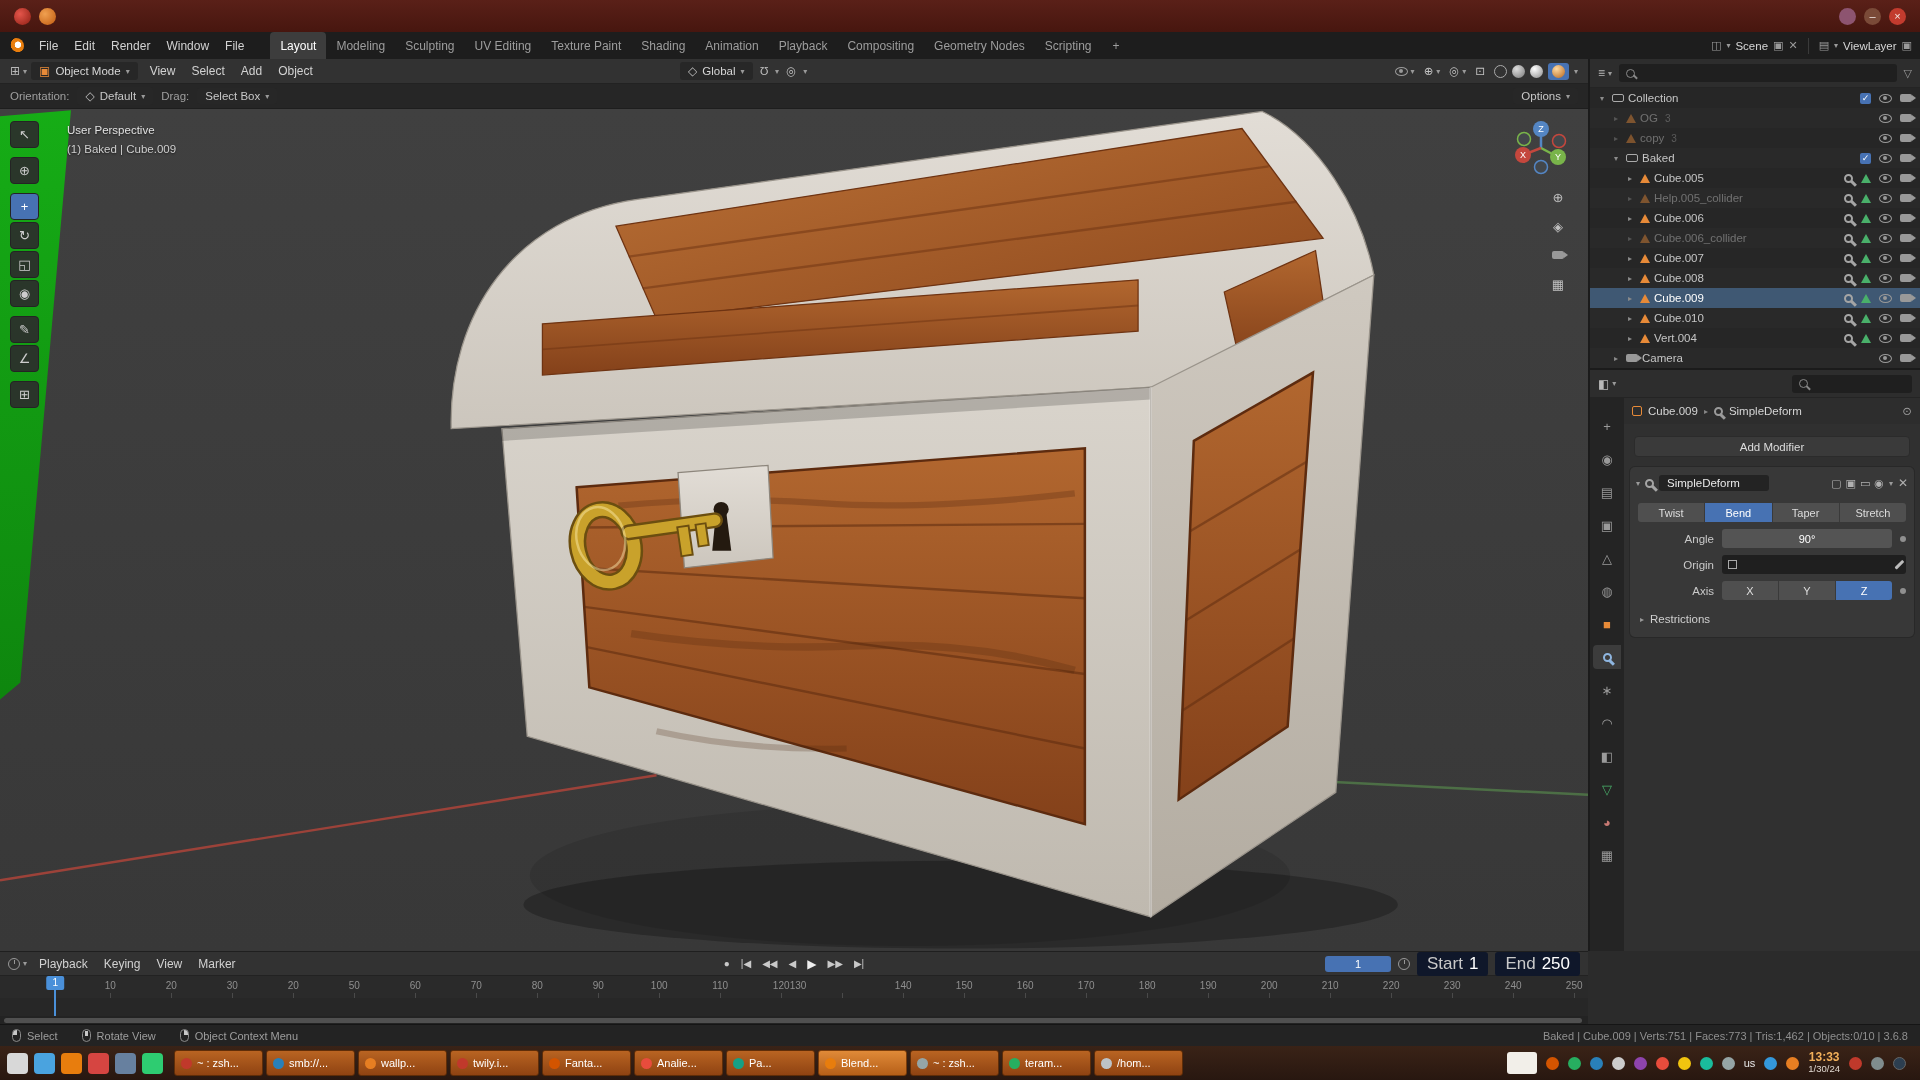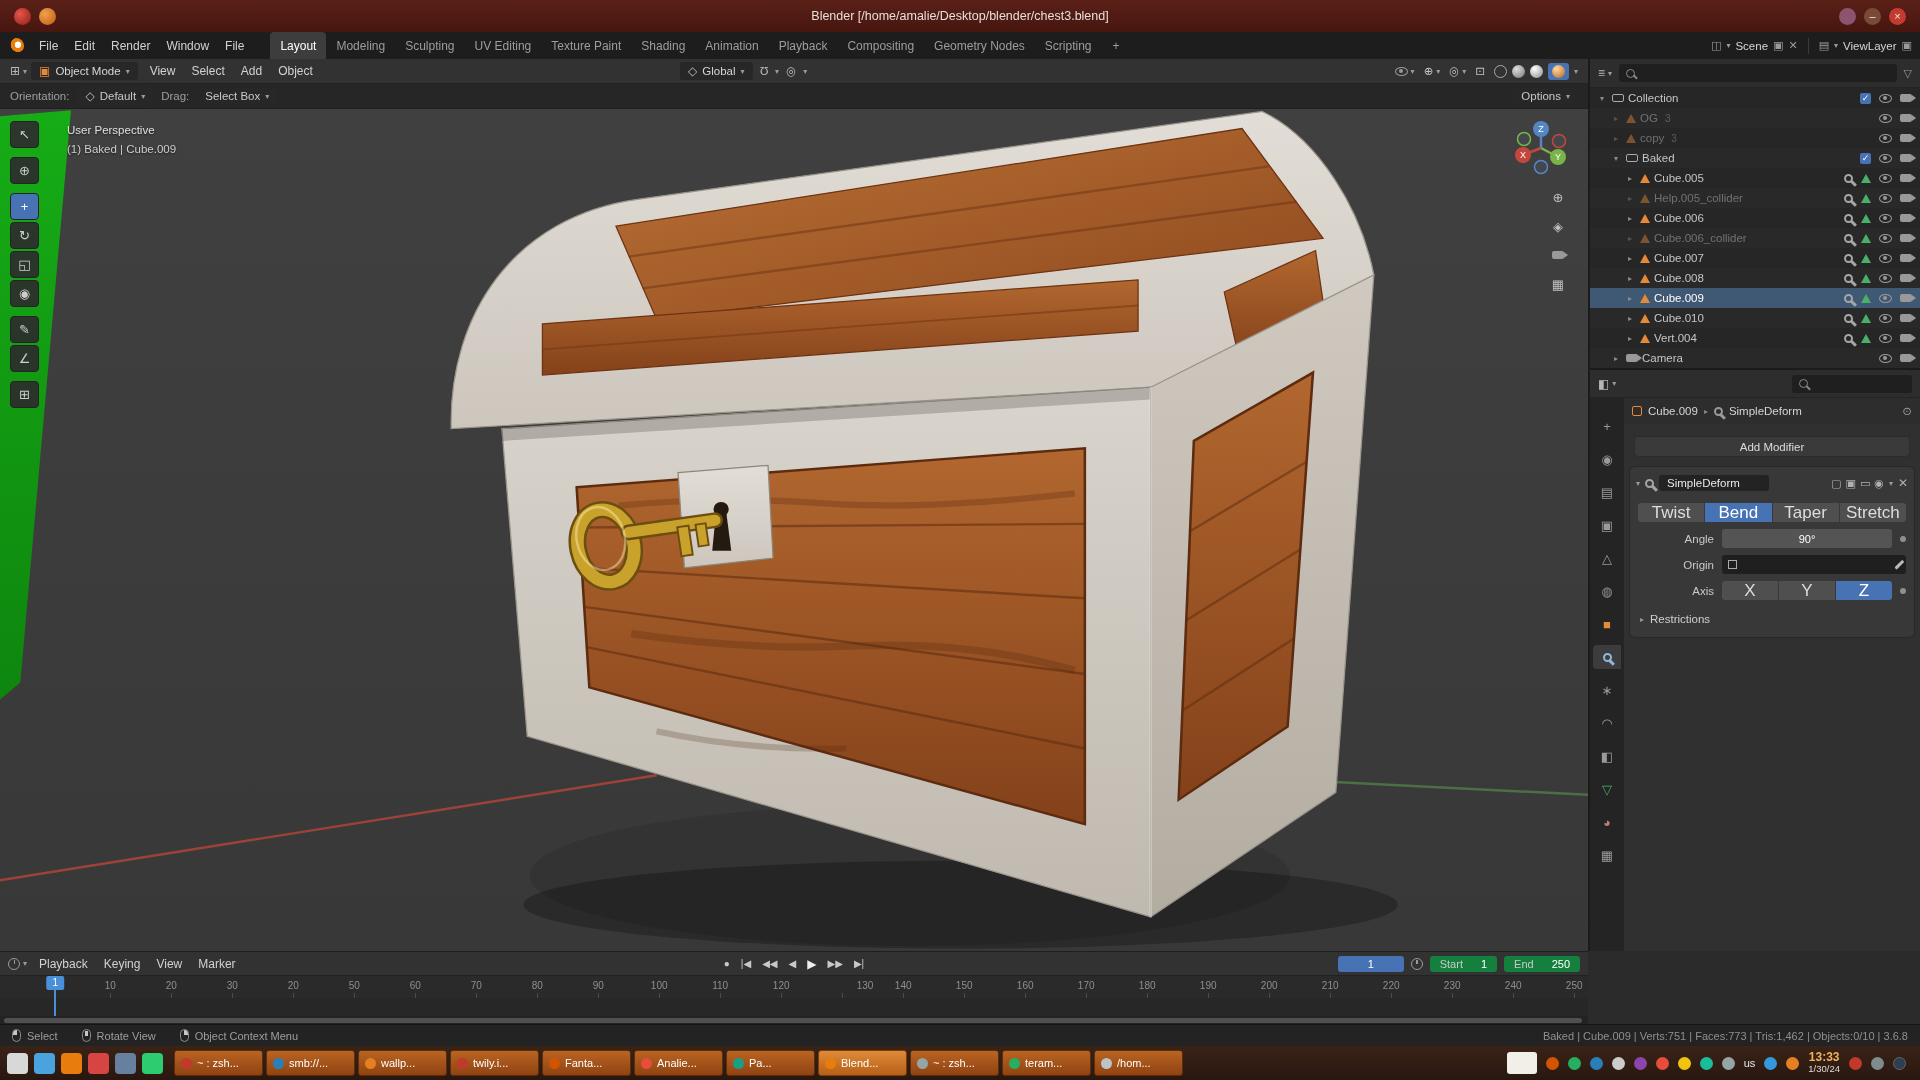--- a/index.html
+++ b/index.html
@@ -55,21 +55,21 @@
 .tool-btn.mt{margin-top:7px}
 .gizmo{position:absolute;right:14px;top:6px}
 .nav-btns{position:absolute;right:20px;top:78px;display:flex;flex-direction:column;gap:9px;color:#c0c0c0;font-size:13px;align-items:center}
 .nav-b{width:20px;height:20px;display:flex;align-items:center;justify-content:center}
 
 .tl-header{position:absolute;left:0;top:951px;width:1588px;height:25px;background:#323232;border-top:1px solid #1f1f1f;border-bottom:1px solid #222;display:flex;align-items:center;gap:4px;padding:0 8px;font-size:11.5px;z-index:10}
 .transport{position:absolute;left:50%;transform:translateX(-50%);display:flex;gap:11px;align-items:center;color:#c9c9c9;font-size:10px}
 .tr-play{font-size:12px;color:#eee}
 .tl-right{margin-left:auto;display:flex;gap:7px;align-items:center}
 .frame-field{background:#4772b3;color:#fff;border-radius:3px;min-width:66px;text-align:center;padding:2px 8px;font-size:11px}
-.range-field{background:#15803d;border-radius:3px;padding:2px 10px;font-size:11px;color:#c9c9c9;display:flex;gap:18px}
+.range-field{background:#0f172a;border-radius:3px;padding:2px 10px;font-size:17px;color:#c9c9c9;display:flex;gap:6px}
 .range-field .v{color:#fff}
 .tl-ruler{position:absolute;left:0;top:976px;width:1588px;height:22px;background:#2a2a2a;overflow:hidden;z-index:5}
 .tick{position:absolute;top:4px;transform:translateX(-50%);font-size:10px;color:#8f8f8f}
 .tickline{position:absolute;bottom:0;width:1px;height:5px;background:#4a4a4a}
 .tl-tracks{position:absolute;left:0;top:998px;width:1588px;height:18px;background:#272727;z-index:4}
 .tl-scroll{position:absolute;left:0;top:1016px;width:1588px;height:8px;background:#232323;z-index:4}
 .tl-scrollbar{margin:1.5px 4px;height:5px;background:#505050;border-radius:3px;width:1578px}
 .playhead{position:absolute;top:976px;width:2px;height:40px;background:#4a90d9;z-index:8}
 .playhead-label{position:absolute;top:976px;transform:translateX(-50%);background:#4a90d9;color:#fff;font-size:10px;padding:0 6px;border-radius:2px;height:14px;line-height:14px;z-index:9}
 
@@ -96,21 +96,21 @@
 .pcontent{flex:1;display:flex;flex-direction:column;background:#303030}
 .breadcrumb{height:26px;display:flex;align-items:center;gap:6px;padding:0 8px;font-size:11.5px;color:#d5d5d5;background:#2d2d2d}
 .bc-sep{font-size:8px;color:#888}
 .pin{margin-left:auto;color:#9a9a9a}
 .add-mod{margin:12px 10px 10px;height:21px;background:#3a3a3a;border:1px solid #2b2b2b;border-radius:4px;display:flex;align-items:center;justify-content:center;font-size:11.5px;color:#dcdcdc}
 .mod-panel{margin:0 6px;background:#383838;border-radius:5px;padding:4px 6px 12px;box-shadow:0 0 0 1px #282828}
 .mp-head{display:flex;align-items:center;gap:5px;height:24px}
 .name-field{background:#232323;border-radius:3px;padding:2px 8px;font-size:11.5px;color:#e8e8e8;width:110px}
 .mp-icons{display:flex;gap:4px;margin-left:auto;color:#b0b0b0;font-size:11px}
 .seg-row{display:flex;margin:8px 2px 2px;height:19px}
-.seg{flex:1;background:#4f4f4f;color:#ddd;font-size:17px;display:flex;align-items:center;justify-content:center;border-right:1px solid #3a3a3a}
+.seg{flex:1;background:#4f4f4f;color:#ddd;font-size:11px;display:flex;align-items:center;justify-content:center;border-right:1px solid #3a3a3a}
 .seg:first-child{border-radius:3px 0 0 3px}
 .seg:last-child{border-radius:0 3px 3px 0;border-right:none}
 .seg.active{background:#4772b3;color:#fff}
 .fld-row{display:flex;align-items:center;margin:7px 2px 0;gap:8px}
 .fld-label{width:76px;text-align:right;font-size:11.5px;color:#c9c9c9;flex:none}
 .fld{flex:1;height:19px;background:#545454;border-radius:3px;display:flex;align-items:center;justify-content:center;font-size:11px;color:#fff}
 .fld.dark{background:#1f1f1f;justify-content:flex-start;padding:0 6px;gap:6px}
 .dec{width:6px;height:6px;background:#8f8f8f;border-radius:50%;flex:none}
 .restr{margin:13px 4px 0;display:flex;gap:6px;align-items:center;font-size:11.5px;color:#cfcfcf}
 
@@ -159,21 +159,20 @@
 </head>
 <body>
 
 <div class="screen">
 
   <div class="titlebar">
     <div class="tb-left fx">
       <span class="circ c-distro"></span>
       <span class="circ c-app"></span>
     </div>
-    <div class="tb-title">Blender [/home/amalie/Desktop/blender/chest3.blend]</div>
     <div class="tb-right">
       <span class="circ c-b1"></span>
       <span class="circ c-b2">–</span>
       <span class="circ c-b3">×</span>
     </div>
   </div>
 
   <div class="topbar">
     <span class="blogo"></span>
     <div id="main-menus" class="fx">
@@ -443,21 +442,21 @@
       <span class="tick" style="left: 537.2px;">80</span>
       <span class="tickline" style="left: 537.2px;"></span>
       <span class="tick" style="left: 598.2px;">90</span>
       <span class="tickline" style="left: 598.2px;"></span>
       <span class="tick" style="left: 659.2px;">100</span>
       <span class="tickline" style="left: 659.2px;"></span>
       <span class="tick" style="left: 720.2px;">110</span>
       <span class="tickline" style="left: 720.2px;"></span>
       <span class="tick" style="left: 781.2px;">120</span>
       <span class="tickline" style="left: 781.2px;"></span>
-      <span class="tick" style="left: 865px;">130</span>
+      <span class="tick" style="left: 798px;">130</span>
       <span class="tickline" style="left: 842.2px;"></span>
       <span class="tick" style="left: 903.2px;">140</span>
       <span class="tickline" style="left: 903.2px;"></span>
       <span class="tick" style="left: 964.2px;">150</span>
       <span class="tickline" style="left: 964.2px;"></span>
       <span class="tick" style="left: 1025.2px;">160</span>
       <span class="tickline" style="left: 1025.2px;"></span>
       <span class="tick" style="left: 1086.2px;">170</span>
       <span class="tickline" style="left: 1086.2px;"></span>
       <span class="tick" style="left: 1147.2px;">180</span>

